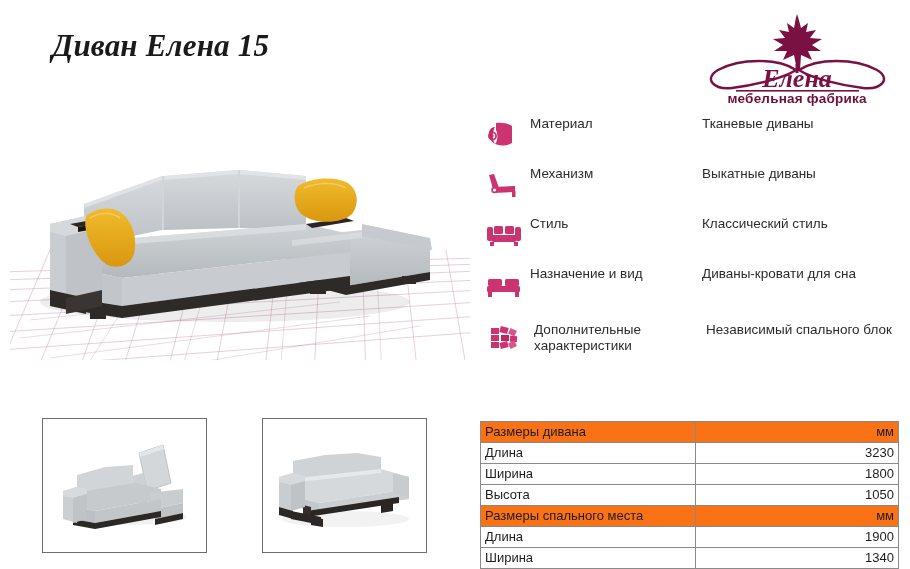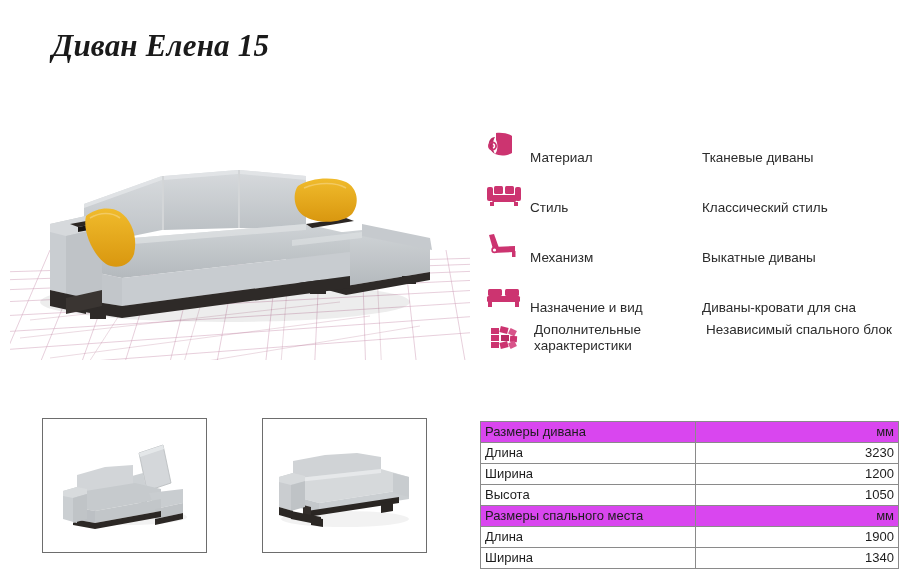--- a/index.html
+++ b/index.html
@@ -37,21 +37,21 @@
     position:absolute;top:0;width:165px;height:135px;
     border:1px solid #6d6d6d;background:#fff;box-sizing:border-box;
   }
   .thumb.one{left:0;}
   .thumb.two{left:220px;}
   .thumb svg{display:block;}
 
   
   .features{position:absolute;left:486px;top:116px;width:410px;}
   .frow{
-    position:relative;display:flex;align-items:flex-end;
+    position:relative;display:flex;align-items:flex-start;
     height:50px;
   }
   .frow.tall{height:56px;align-items:flex-start;padding-top:6px;justify-content:center;}
   .ficon{
     width:44px;height:40px;flex:0 0 44px;
     display:flex;align-items:center;justify-content:flex-start;
   }
   .ficon svg{display:block;}
   .flabel{
     width:150px;flex:0 0 150px;
@@ -75,29 +75,60 @@
     padding:1px 4px 2px 4px;
     height:17px;
     color:#1c1c1c;
     vertical-align:middle;
     line-height:15px;
     overflow:hidden;
     white-space:nowrap;
   }
   .dims td.c0{width:206px;}
   .dims td.c1{width:194px;text-align:right;}
-  .dims tr.head td{background:#d946ef;}
+  .dims tr.head td{background:#f97316;}
 </style>
 </head>
 <body>
 
 <div class="page">
 
   <div class="title">Диван Елена 15</div>
 
+  <div class="logo">
+    <svg width="195" height="98" viewBox="0 0 195 98" xmlns="http://www.w3.org/2000/svg">
+
+      <g fill="#7b1043">
+        <path d="M97 6
+                 C99 12 100 16 101 20
+                 L108 15 L106 24
+                 L116 22 L110 30
+                 L122 31 L112 37
+                 L121 43 L108 43
+                 L112 52 L101 47
+                 L100 62 L97 62 L94 47
+                 L83 52 L87 43 L74 43
+                 L83 37 L73 31 L85 30
+                 L79 22 L89 24 L87 15 L94 20
+                 C95 16 95 12 97 6 Z"></path>
+        <rect x="95.5" y="56" width="3" height="9"></rect>
+      </g>
+
+      <g fill="none" stroke="#7b1043" stroke-width="2.4">
+        <path d="M96 62 C78 50 40 50 18 62 C3 71 14 82 32 80 C56 77 84 70 96 62 Z"></path>
+        <path d="M99 62 C117 50 155 50 177 62 C192 71 181 82 163 80 C139 77 111 70 99 62 Z"></path>
+      </g>
+
+      <text x="97" y="79" text-anchor="middle" font-family="Liberation Serif, serif" font-size="26" font-style="italic" font-weight="bold" fill="#7b1043">Елена</text>
+
+      <rect x="36" y="82" width="123" height="1.6" fill="#7b1043"></rect>
+
+      <text x="97" y="95" text-anchor="middle" font-family="Liberation Sans, sans-serif" font-size="13.5" font-weight="bold" letter-spacing="0.2" fill="#6d0f3c">мебельная фабрика</text>
+    </svg>
+  </div>
 
   <div class="hero">
     <svg width="460" height="240" viewBox="0 0 460 240" xmlns="http://www.w3.org/2000/svg">
       <defs>
         <linearGradient id="fab" x1="0" y1="0" x2="0" y2="1">
           <stop offset="0%" stop-color="#d7dadd"></stop>
           <stop offset="100%" stop-color="#bcc1c5"></stop>
         </linearGradient>
         <linearGradient id="fabSeat" x1="0" y1="0" x2="0" y2="1">
           <stop offset="0%" stop-color="#cfd3d6"></stop>
@@ -285,45 +316,45 @@
           <circle cx="6.5" cy="15" r="1.2" fill="#cc3470"></circle>
         </svg>
       </span>
       <span class="flabel">Материал</span>
       <span class="fvalue">Тканевые диваны</span>
     </div>
 
 
     <div class="frow">
       <span class="ficon">
+        <svg width="32" height="30" viewBox="0 0 32 30" xmlns="http://www.w3.org/2000/svg">
+          <path d="M3 4 L8 3 L13 17 L7 18 Z" fill="#cc3470"></path>
+          <path d="M7 16 L29 15 L29 21 L7 22 Z" fill="#cc3470"></path>
+          <circle cx="8.5" cy="19" r="2.4" fill="#ffffff" stroke="#cc3470" stroke-width="1.6"></circle>
+          <rect x="26" y="20" width="3.5" height="6" fill="#cc3470"></rect>
+        </svg>
+      </span>
+      <span class="flabel">Механизм</span>
+      <span class="fvalue">Выкатные диваны</span>
+    </div>
+
+    <div class="frow">
+      <span class="ficon">
         <svg width="36" height="26" viewBox="0 0 36 26" xmlns="http://www.w3.org/2000/svg">
           <rect x="1" y="4" width="6" height="14" rx="2" fill="#cc3470"></rect>
           <rect x="29" y="4" width="6" height="14" rx="2" fill="#cc3470"></rect>
           <rect x="8" y="3" width="9" height="8" rx="1.5" fill="#cc3470"></rect>
           <rect x="19" y="3" width="9" height="8" rx="1.5" fill="#cc3470"></rect>
           <rect x="6" y="12" width="24" height="7" rx="1.5" fill="#cc3470"></rect>
           <rect x="4" y="19" width="4" height="4" fill="#cc3470"></rect>
           <rect x="28" y="19" width="4" height="4" fill="#cc3470"></rect>
         </svg>
       </span>
       <span class="flabel">Стиль</span>
       <span class="fvalue">Классический стиль</span>
-    </div>
-
-    <div class="frow">
-      <span class="ficon">
-        <svg width="32" height="30" viewBox="0 0 32 30" xmlns="http://www.w3.org/2000/svg">
-          <path d="M3 4 L8 3 L13 17 L7 18 Z" fill="#cc3470"></path>
-          <path d="M7 16 L29 15 L29 21 L7 22 Z" fill="#cc3470"></path>
-          <circle cx="8.5" cy="19" r="2.4" fill="#ffffff" stroke="#cc3470" stroke-width="1.6"></circle>
-          <rect x="26" y="20" width="3.5" height="6" fill="#cc3470"></rect>
-        </svg>
-      </span>
-      <span class="flabel">Механизм</span>
-      <span class="fvalue">Выкатные диваны</span>
     </div>
 
     <div class="frow">
       <span class="ficon">
         <svg width="36" height="26" viewBox="0 0 36 26" xmlns="http://www.w3.org/2000/svg">
           <rect x="2" y="6" width="14" height="7" rx="1.5" fill="#cc3470"></rect>
           <rect x="19" y="6" width="14" height="7" rx="1.5" fill="#cc3470"></rect>
           <rect x="1" y="13" width="33" height="6" rx="1.5" fill="#cc3470"></rect>
           <rect x="2" y="19" width="4" height="5" fill="#cc3470"></rect>
           <rect x="29" y="19" width="4" height="5" fill="#cc3470"></rect>
@@ -358,21 +389,21 @@
       <tr class="head">
         <td class="c0">Размеры дивана</td>
         <td class="c1">мм</td>
       </tr>
       <tr>
         <td class="c0">Длина</td>
         <td class="c1">3230</td>
       </tr>
       <tr>
         <td class="c0">Ширина</td>
-        <td class="c1">1200</td>
+        <td class="c1">1800</td>
       </tr>
       <tr>
         <td class="c0">Высота</td>
         <td class="c1">1050</td>
       </tr>
       <tr class="head">
         <td class="c0">Размеры спального места</td>
         <td class="c1">мм</td>
       </tr>
       <tr>

